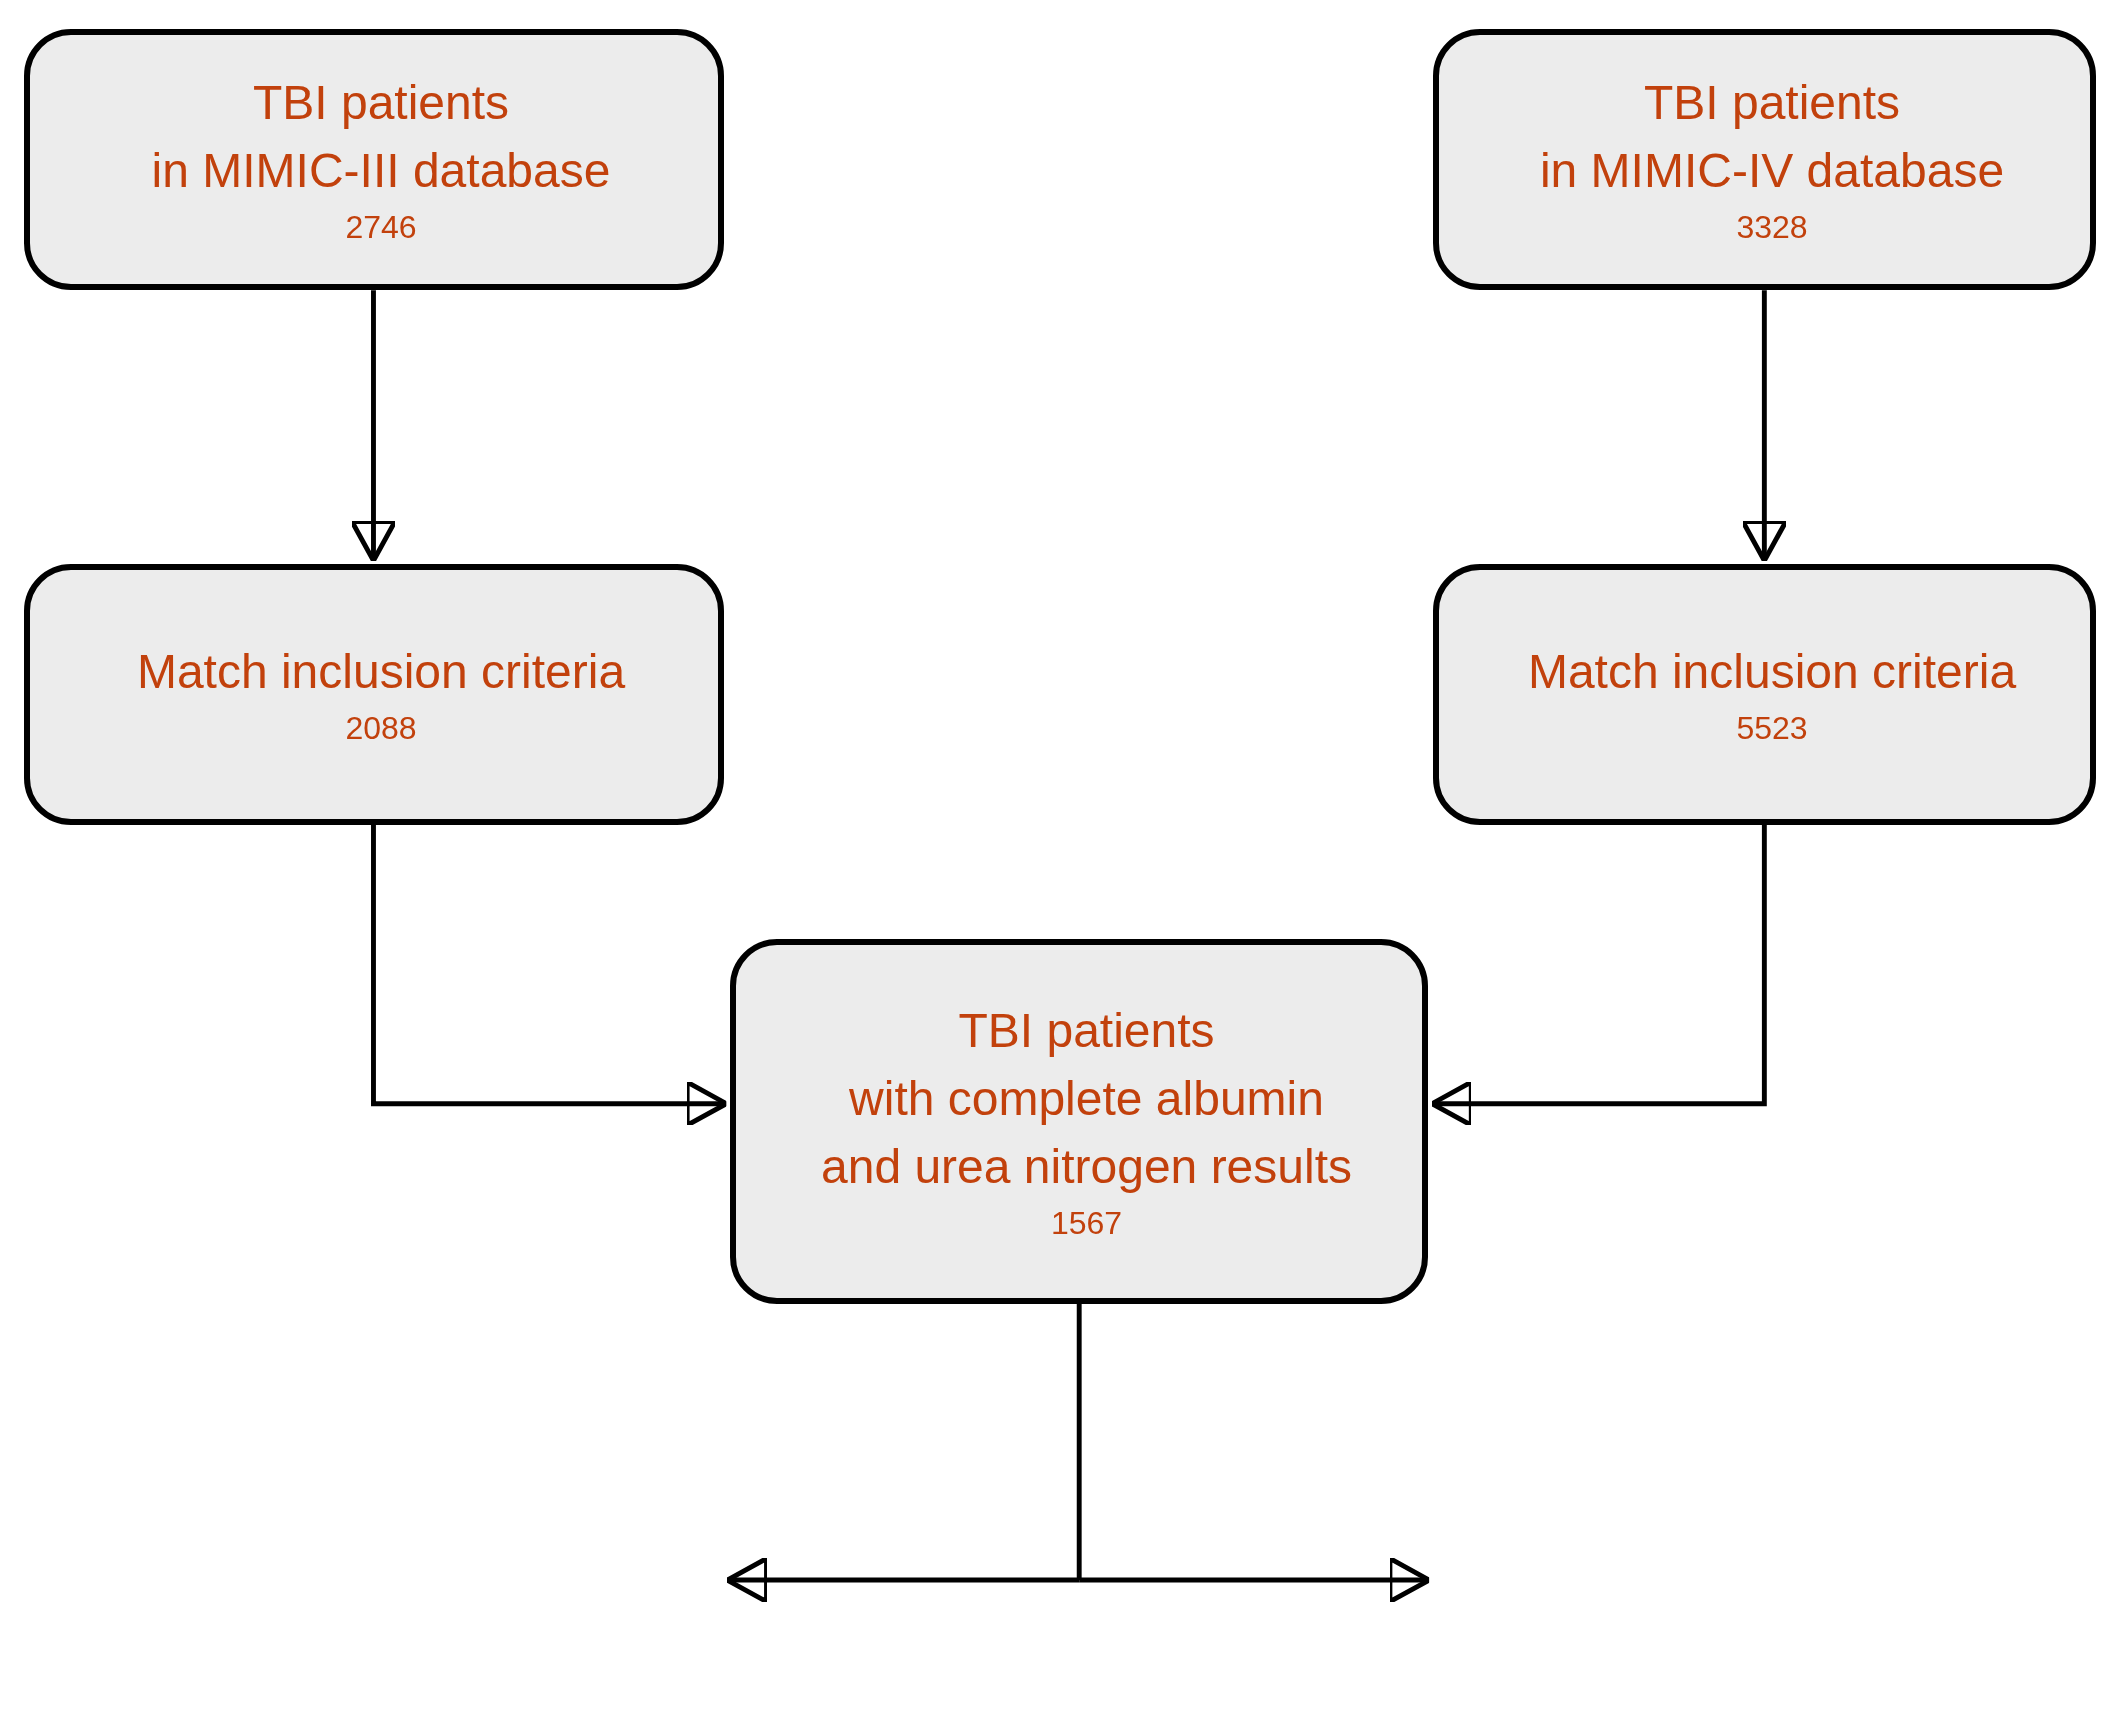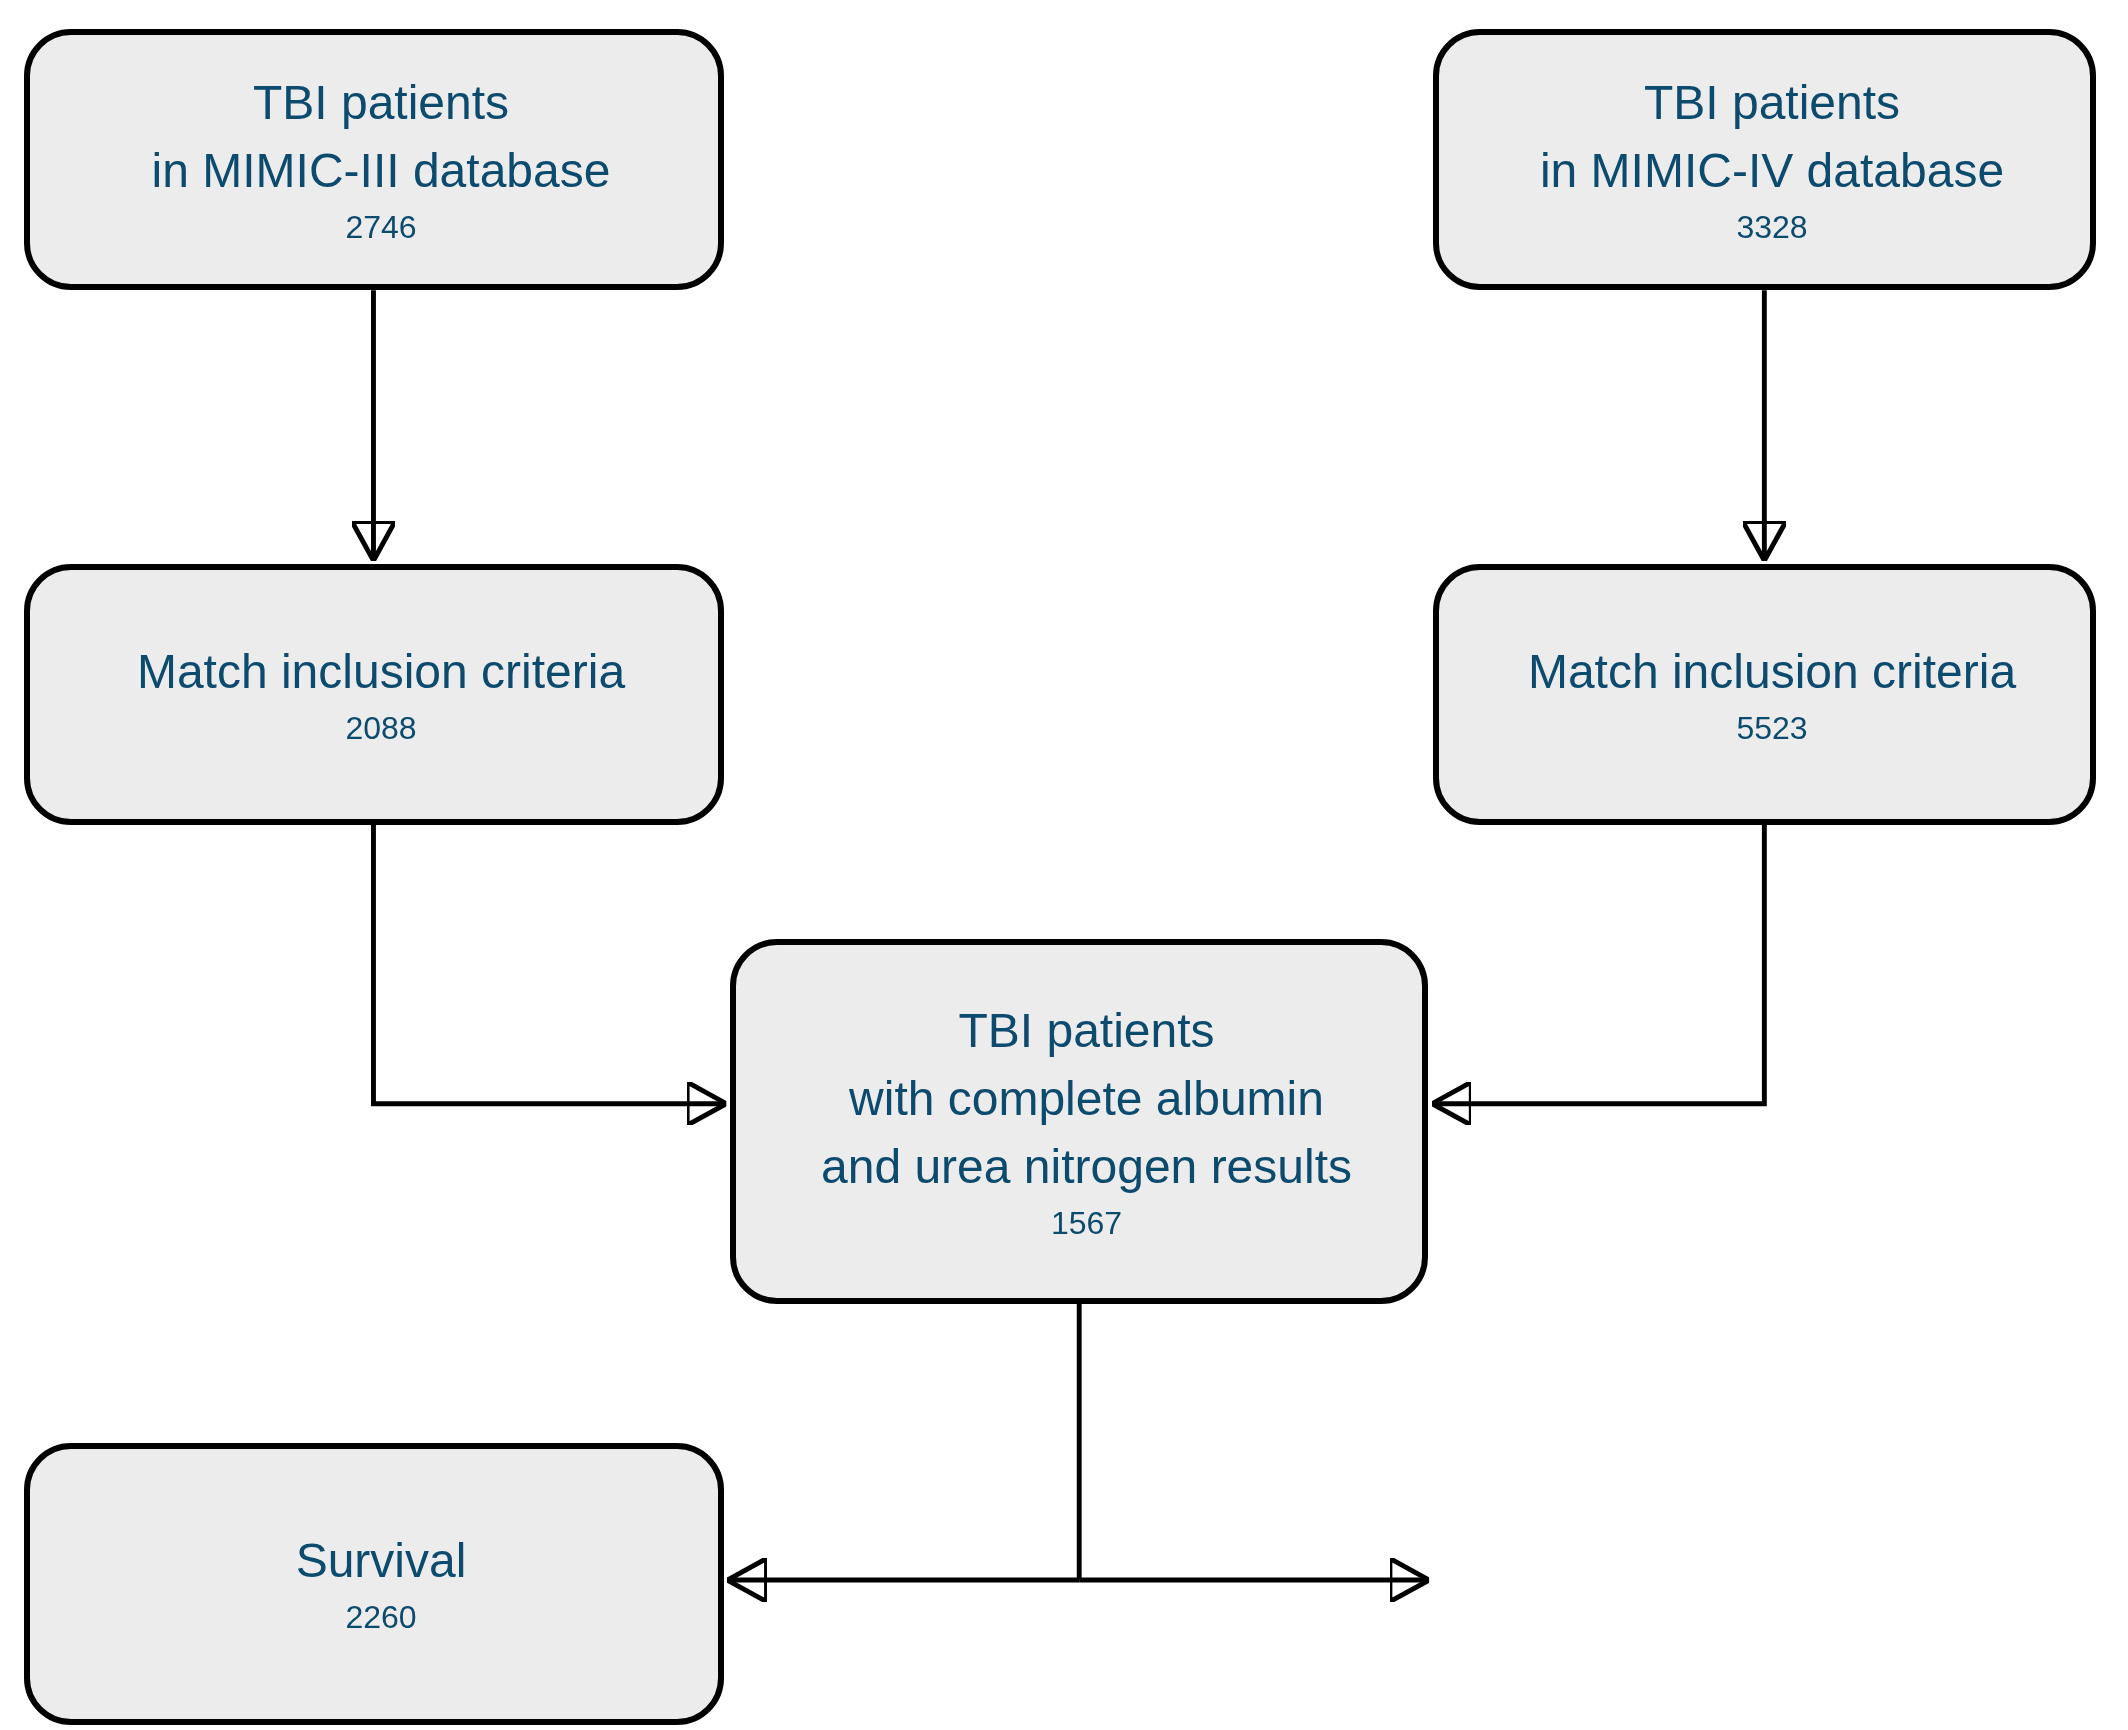--- a/index.html
+++ b/index.html
@@ -19,21 +19,21 @@
     position: absolute;
     box-sizing: border-box;
     background: #ececec;
     border: 6.9px solid #000000;
     border-radius: 47px;
     display: flex;
     flex-direction: column;
     align-items: center;
     justify-content: center;
     text-align: center;
-    color: #0c4a6e;
+    color: #c2410c;
     padding-left: 15px;
   }
   .box-label {
     white-space: pre-line;
     font-size: 48px;
     line-height: 1.42;
   }
   .box-count {
     font-size: 32px;
     line-height: 1.42;
@@ -103,20 +103,16 @@
     <div class="box-count">5523</div>
   </div>
 
   <div class="flow-box" id="box-complete">
     <div class="box-label">TBI patients
 with complete albumin
 and urea nitrogen results</div>
     <div class="box-count">1567</div>
   </div>
 
-  <div class="flow-box" id="box-survival">
-    <div class="box-label">Survival</div>
-    <div class="box-count">2260</div>
-  </div>
 
 
 </div>
 
 
 </body></html>

